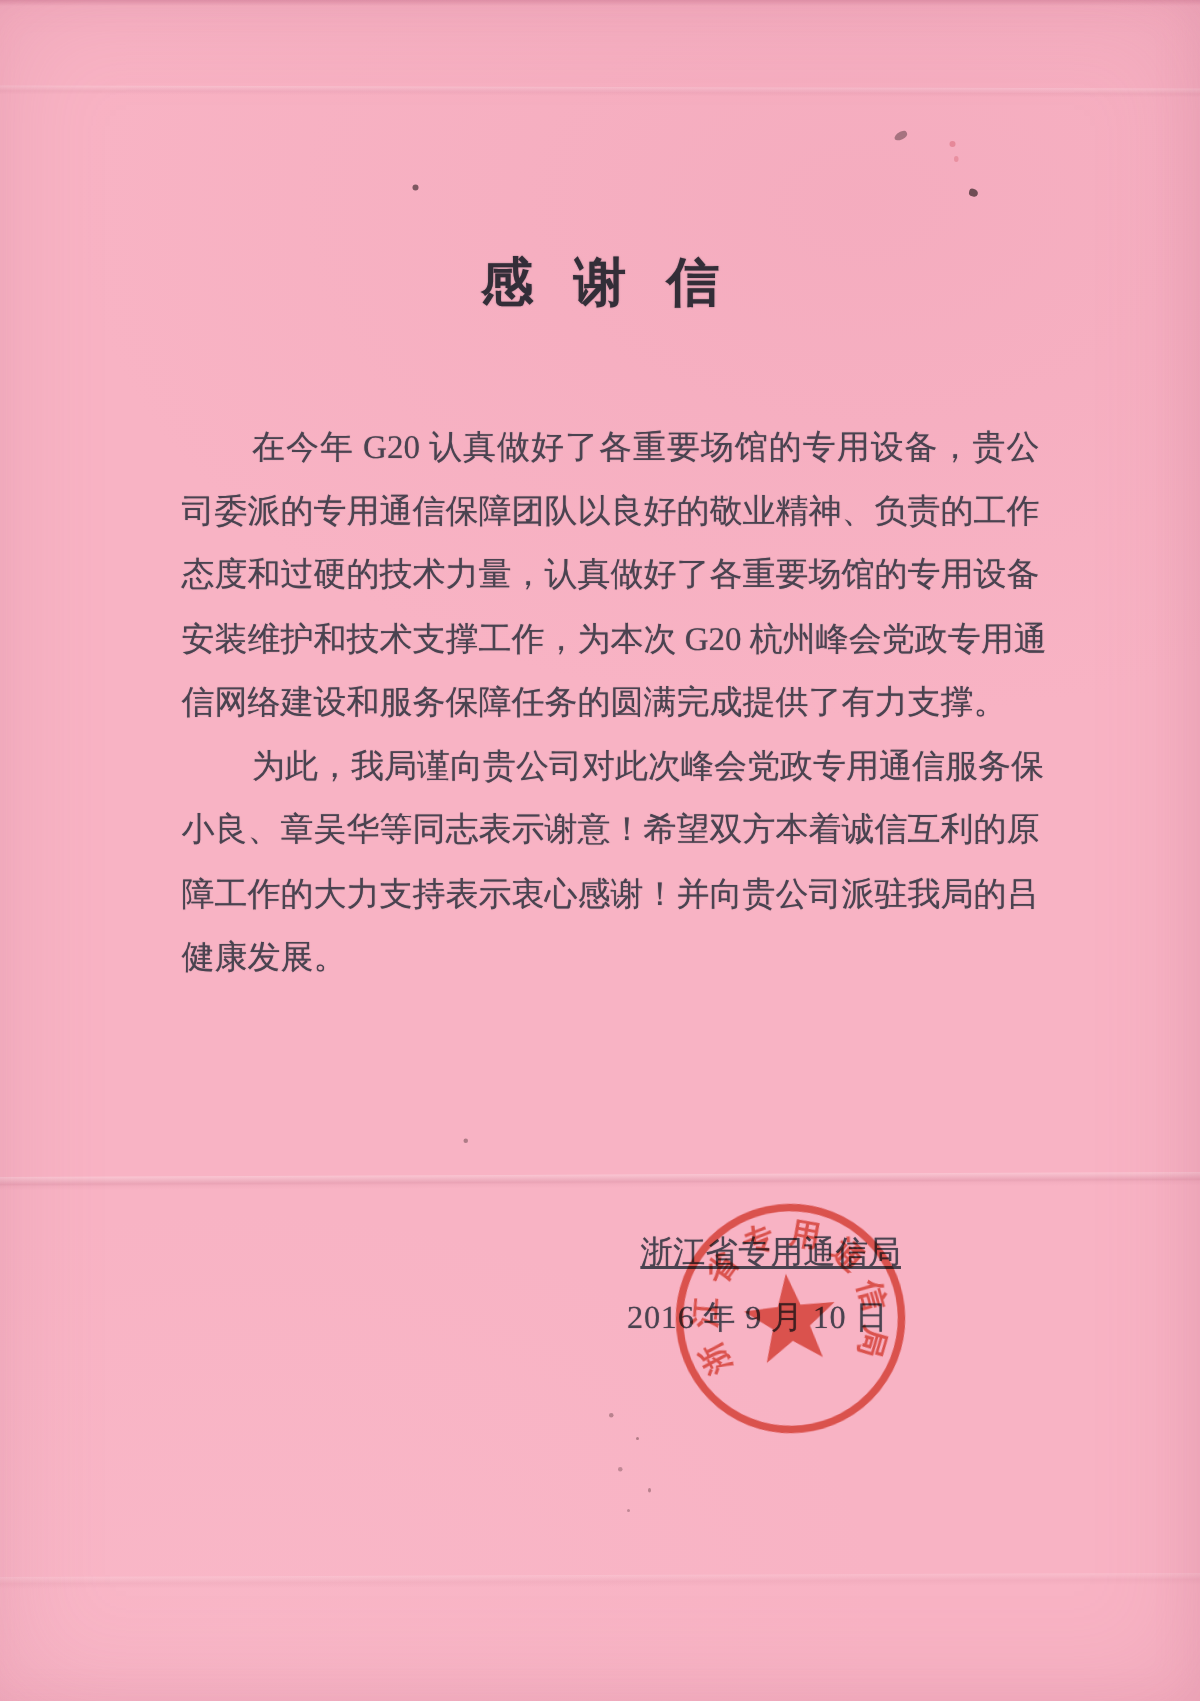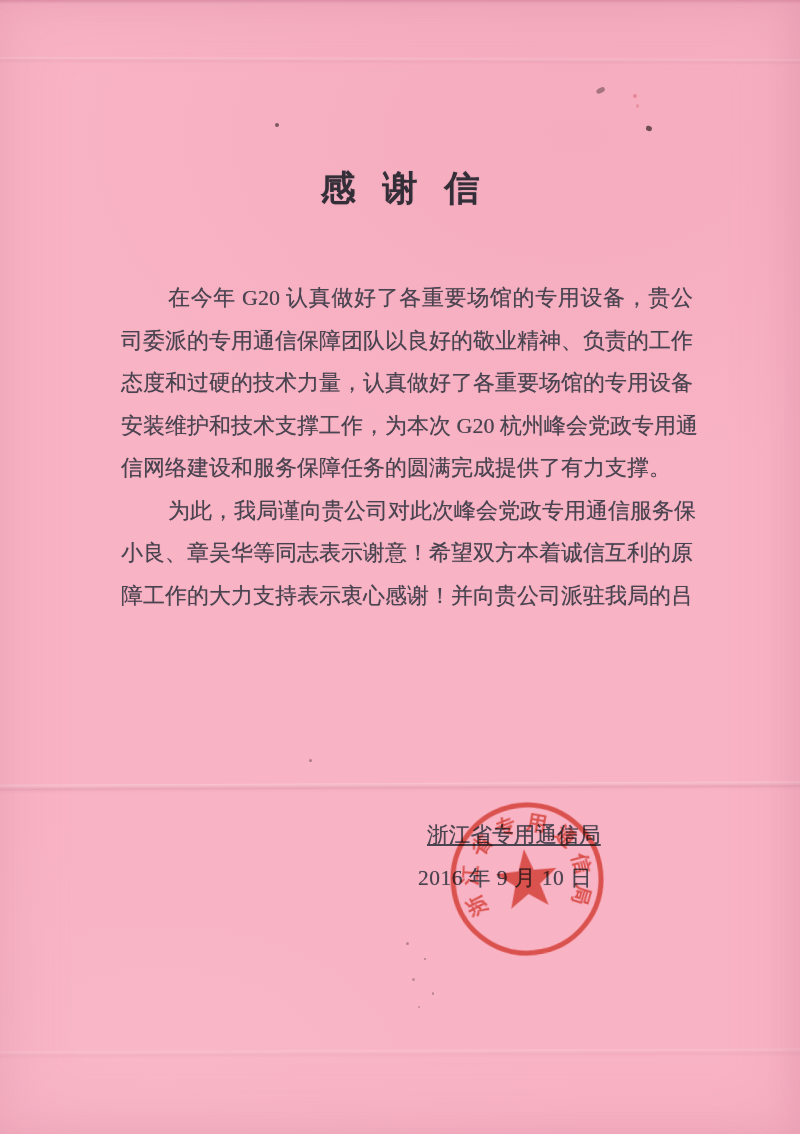--- a/index.html
+++ b/index.html
@@ -118,20 +118,21 @@
 
     <div class="ln indent">在今年 G20 认真做好了各重要场馆的专用设备，贵公</div>
     <div class="ln">司委派的专用通信保障团队以良好的敬业精神、负责的工作</div>
     <div class="ln">态度和过硬的技术力量，认真做好了各重要场馆的专用设备</div>
     <div class="ln">安装维护和技术支撑工作，为本次 G20 杭州峰会党政专用通</div>
     <div class="ln natural">信网络建设和服务保障任务的圆满完成提供了有力支撑。</div>
 
     <div class="ln indent">为此，我局谨向贵公司对此次峰会党政专用通信服务保</div>
     <div class="ln">小良、章吴华等同志表示谢意！希望双方本着诚信互利的原</div>
     <div class="ln">障工作的大力支持表示衷心感谢！并向贵公司派驻我局的吕</div>
+    <div class="ln natural">健康发展。</div>
   </div>
 
   <div class="sig-org">浙江省专用通信局</div>
   <div class="sig-date">2016 年 9 月 10 日</div>
 
   <div class="seal">
     <svg viewBox="0 0 180 180" xmlns="http://www.w3.org/2000/svg">
       <g fill="#db5542">
         <circle cx="90" cy="90" r="74" fill="none" stroke-width="5" stroke="#db5542"></circle>
         <path d="M90,60 L97.6,81.5 L120.4,82.1 L102.4,96 L108.8,117.9 L90,105 L71.2,117.9 L77.6,96 L59.6,82.1 L82.4,81.5 Z"></path>

